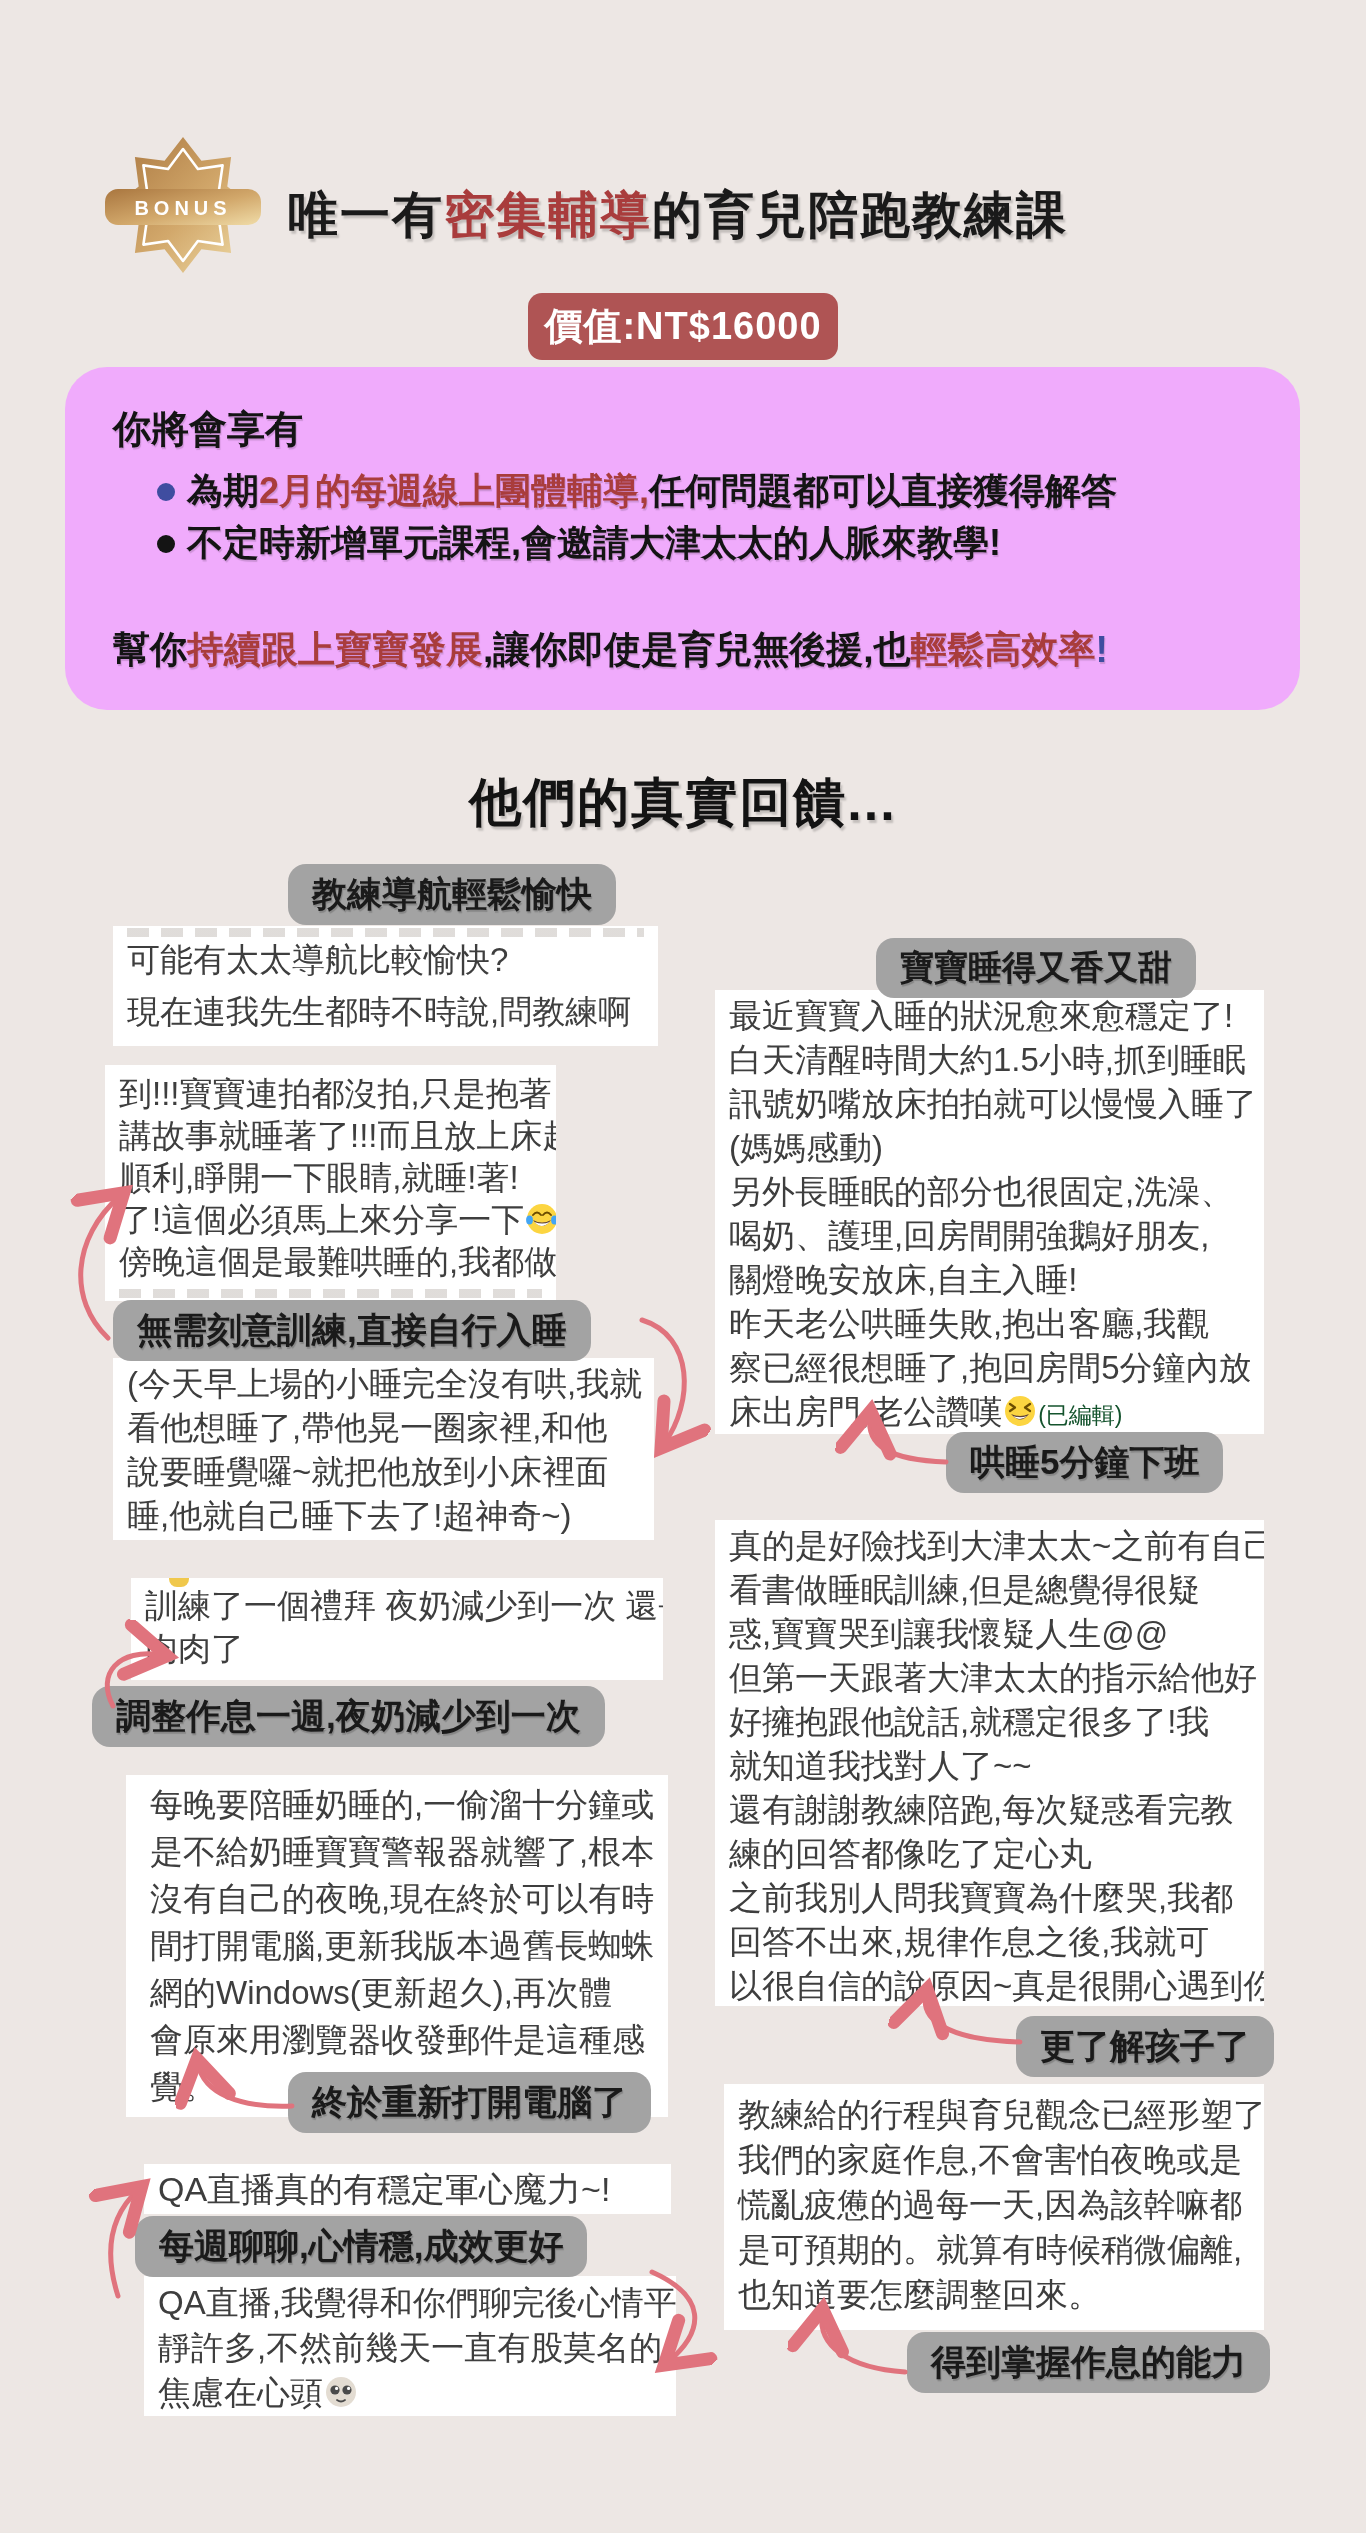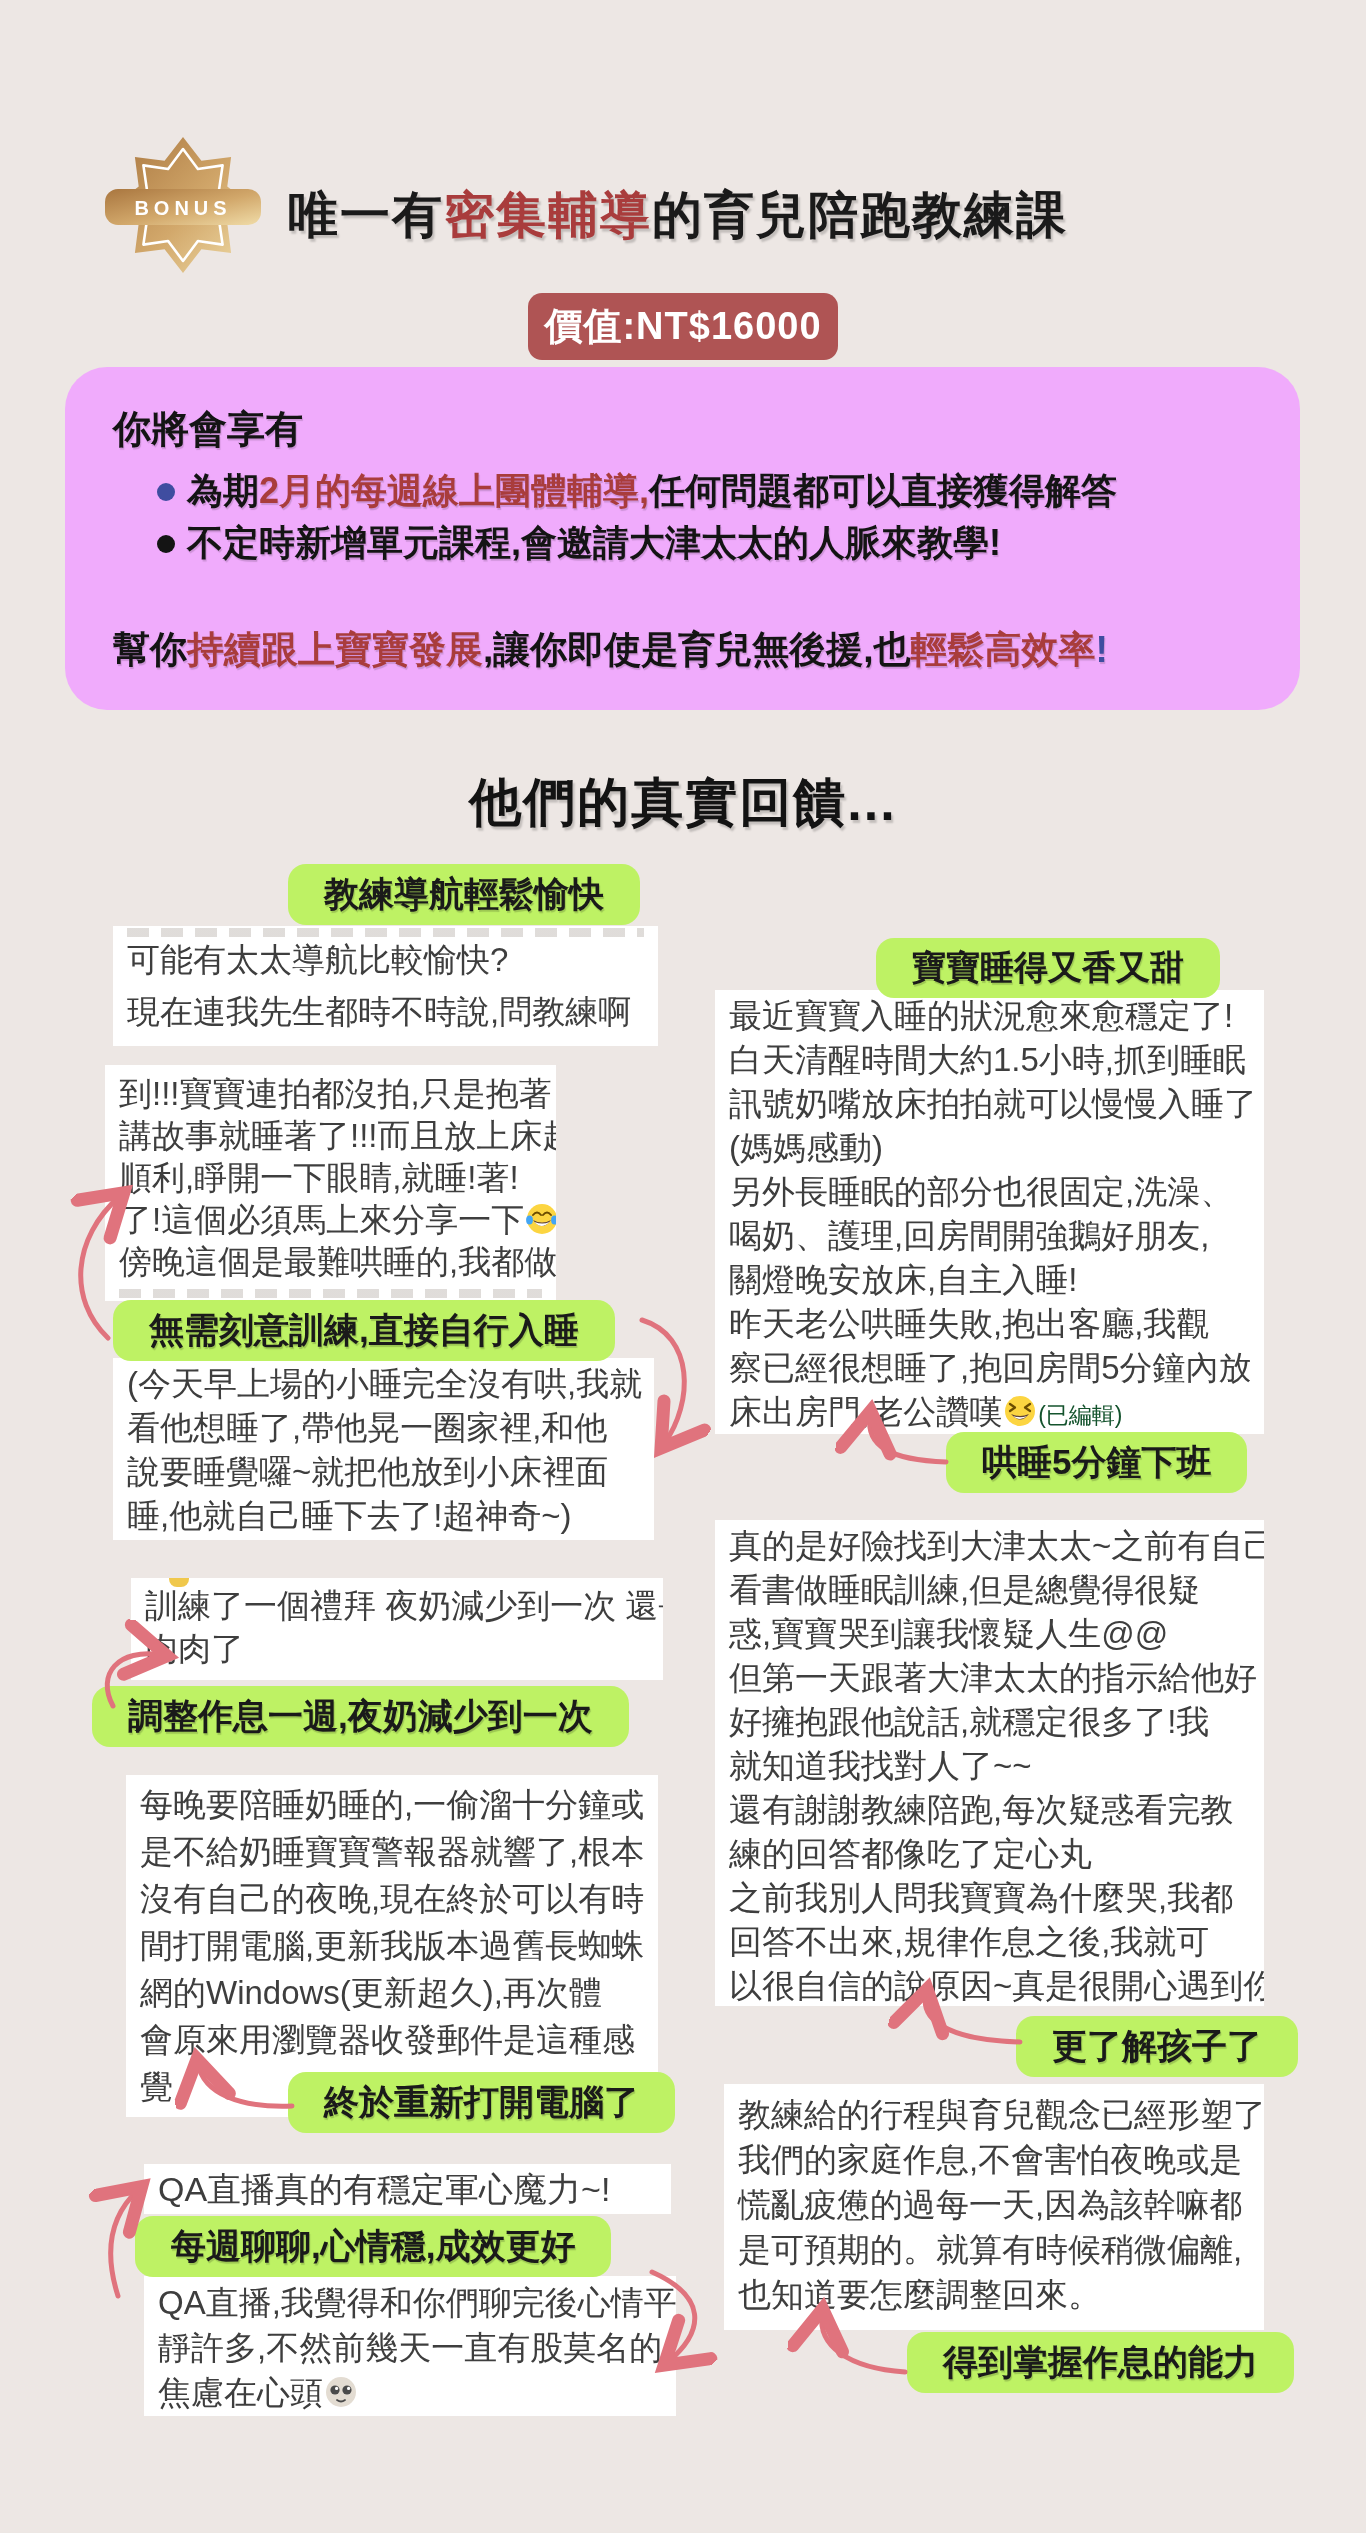--- a/index.html
+++ b/index.html
@@ -19,21 +19,21 @@
          border-radius:42px;z-index:1;}
   .offer-intro{position:absolute;left:48px;top:37px;font-size:38px;font-weight:bold;color:#141414;
          text-shadow:1px 2px 1px rgba(0,0,0,0.15);}
   .offer-line{position:absolute;font-size:36px;font-weight:bold;color:#141414;white-space:nowrap;
          text-shadow:1px 2px 1px rgba(0,0,0,0.15);}
   .dot{position:absolute;width:18px;height:18px;border-radius:50%;}
 
   
   .heading{position:absolute;left:0;top:768px;width:1366px;text-align:center;font-size:52px;
          font-weight:bold;color:#131313;letter-spacing:2px;text-shadow:2px 3px 2px rgba(0,0,0,0.18);}
-  .label{position:absolute;background:#bef264;border-radius:18px;padding:7px 36px;font-size:35px;
+  .label{position:absolute;background:#a3a3a3;border-radius:18px;padding:7px 24px;font-size:35px;
          font-weight:bold;color:#1A1A1A;white-space:nowrap;z-index:3;
          text-shadow:1px 2px 1px rgba(0,0,0,0.18);}
   .card{position:absolute;background:#FFFFFF;z-index:1;overflow:hidden;}
   .card .ln{padding:0 14px;color:#3E3E3E;font-size:33px;white-space:nowrap;}
   .c1 .ln{line-height:52px;}  .c1{padding-top:8px;}
   .c2 .ln{line-height:42px;}  .c2{padding-top:8px;}
   .c3 .ln{line-height:44px;}  .c3{padding-top:4px;}
   .c4 .ln{line-height:43px;}  .c4{padding-top:6px;}
   .c5 .ln{line-height:47px;}  .c5{padding-top:6px;}
   .c6 .ln{line-height:50px;font-size:34px;}
@@ -128,21 +128,21 @@
   </div>
 
   <div class="card c4" style="left:131px;top:1578px;width:532px;height:96px;">
     <div class="notch" style="left:38px;top:0;"></div>
     <div class="ln">訓練了一個禮拜 夜奶減少到一次 還長</div>
     <div class="ln">肉肉了</div>
   </div>
 
   <div class="label" style="left:92px;top:1686px;">調整作息一週,夜奶減少到一次</div>
 
-  <div class="card c5" style="left:126px;top:1775px;width:532px;height:336px;">
+  <div class="card c5" style="left:126px;top:1775px;width:532px;height:336px;padding-left:10px;">
     <div class="ln">每晚要陪睡奶睡的,一偷溜十分鐘或</div>
     <div class="ln">是不給奶睡寶寶警報器就響了,根本</div>
     <div class="ln">沒有自己的夜晚,現在終於可以有時</div>
     <div class="ln">間打開電腦,更新我版本過舊長蜘蛛</div>
     <div class="ln">網的Windows(更新超久),再次體</div>
     <div class="ln">會原來用瀏覽器收發郵件是這種感</div>
     <div class="ln">覺。</div>
   </div>
 
   <div class="label" style="left:288px;top:2072px;">終於重新打開電腦了</div>

